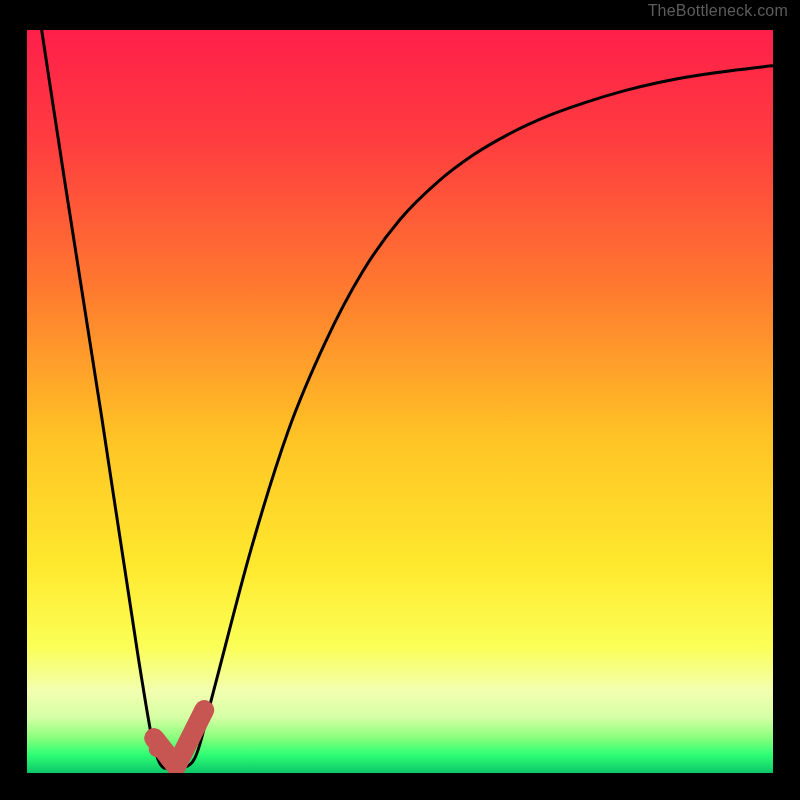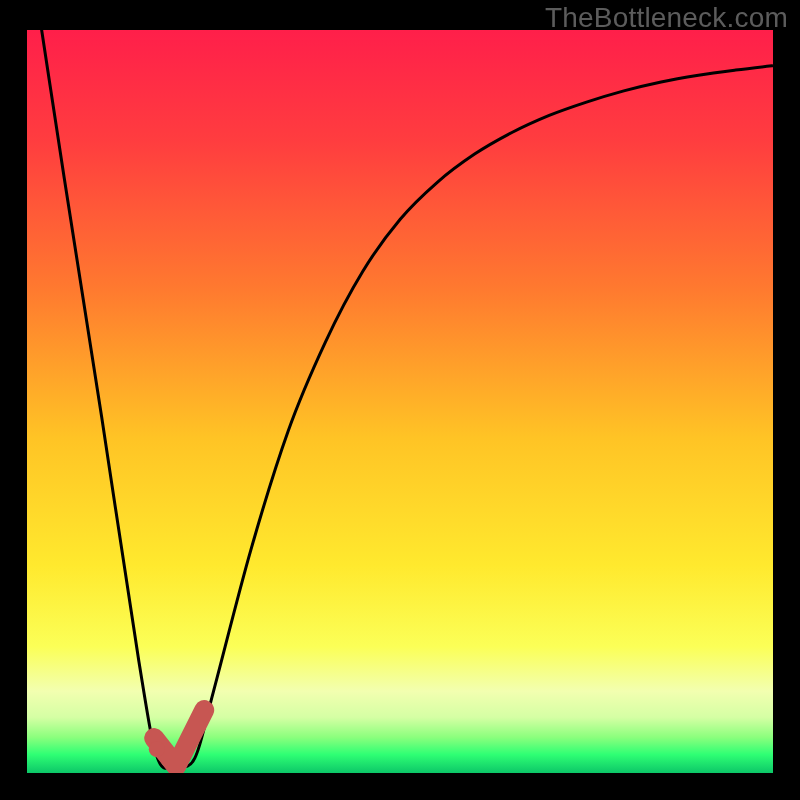--- a/index.html
+++ b/index.html
@@ -14,21 +14,21 @@
   .stage {
     position: relative;
     width: 800px;
     height: 800px;
   }
   .watermark {
     position: absolute;
     top: 2px;
     right: 12px;
     color: #5c5c5c;
-    font-size: 28px;
+    font-size: 16px;
     font-weight: 400;
     letter-spacing: 0.2px;
     user-select: none;
   }
   .plot-area {
     position: absolute;
     left: 27px;
     top: 30px;
     width: 746px;
     height: 743px;

